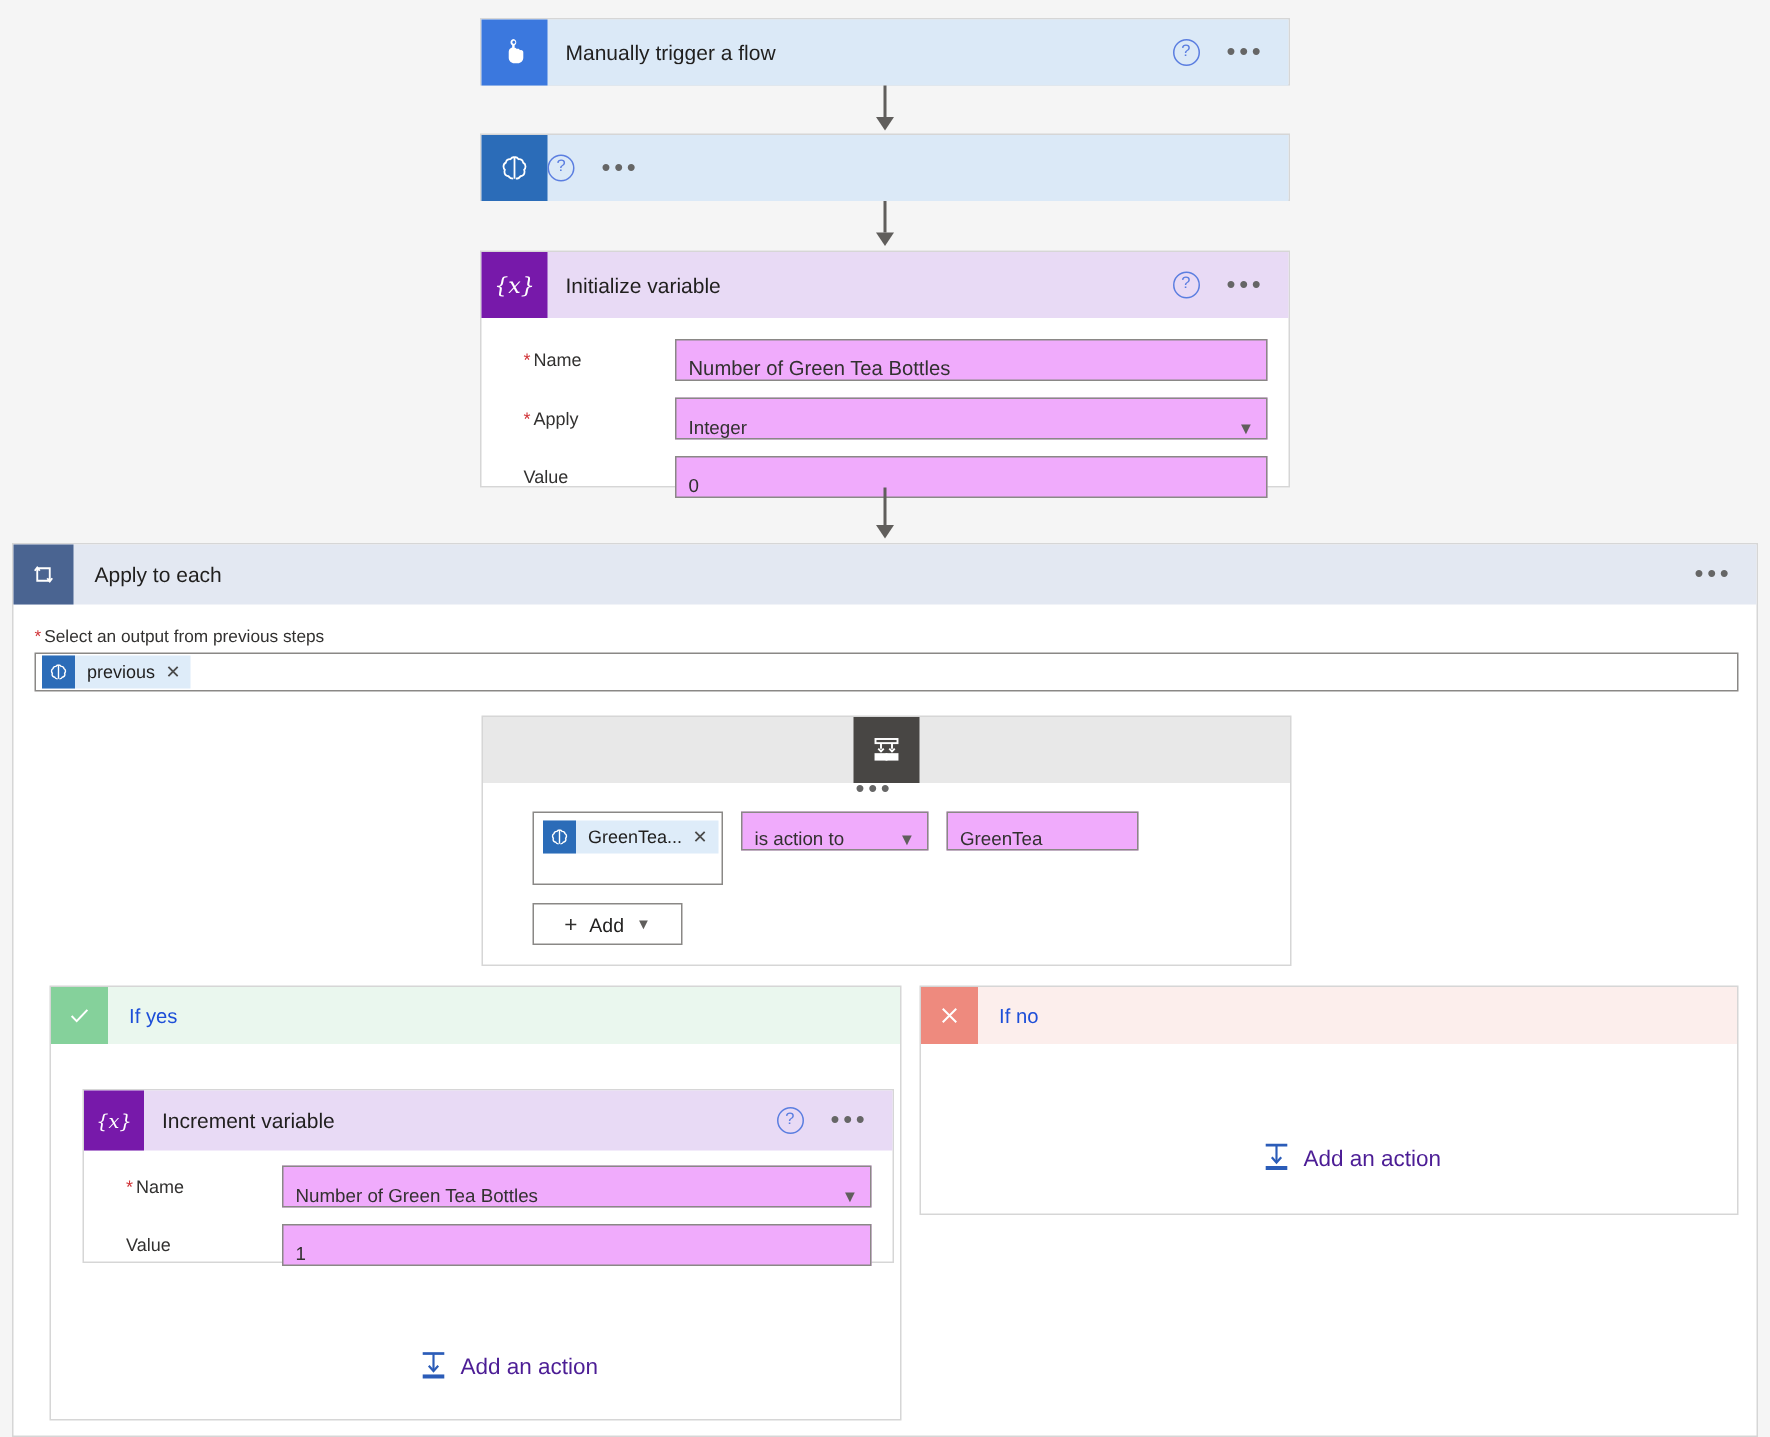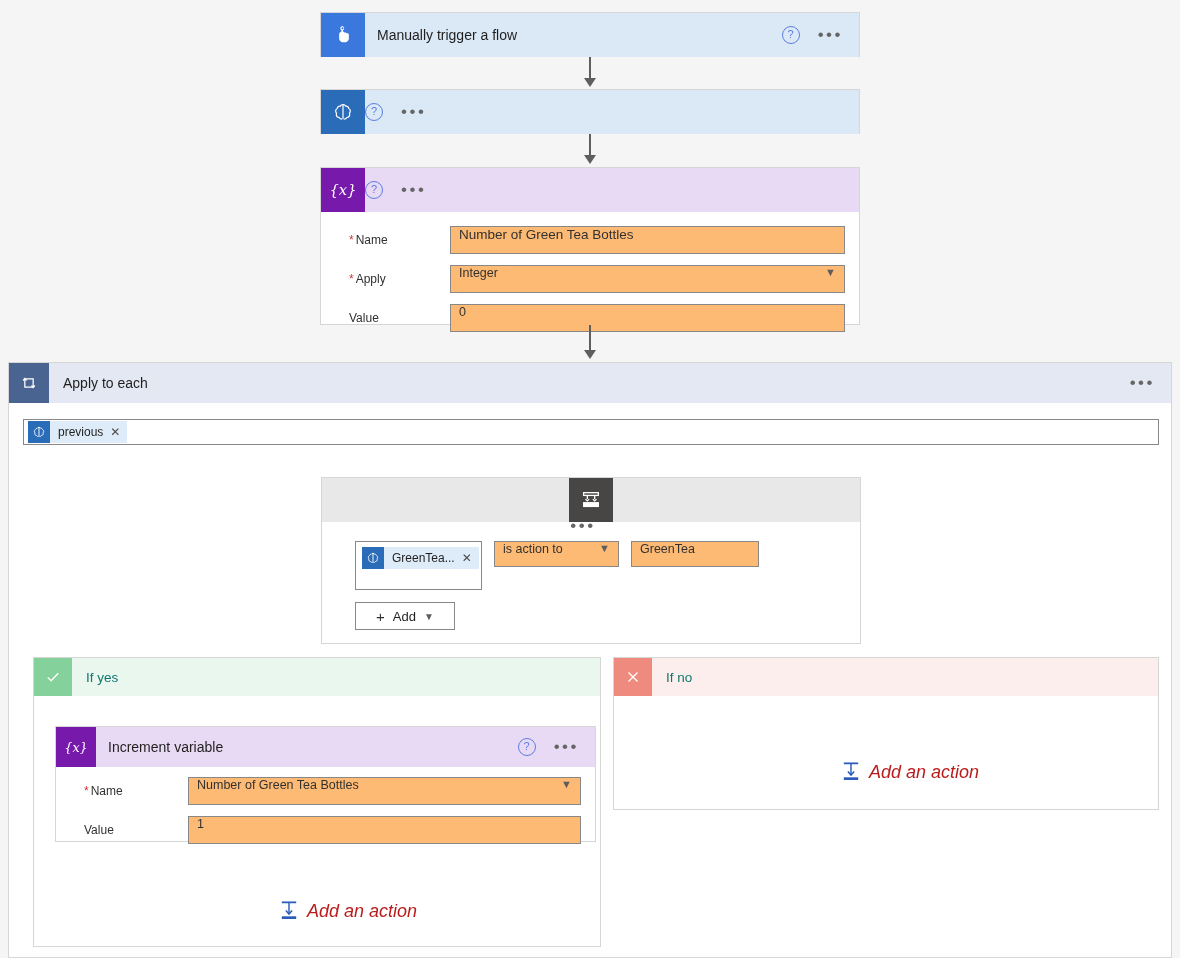--- a/index.html
+++ b/index.html
@@ -98,23 +98,23 @@
     font-size: 12px;
     color: #323130;
     padding-left: 14px;
     box-sizing: border-box;
   }
   .req { color: #d13438; margin-right: 2px; }
   .finput {
     flex: 1 1 auto;
     height: 28px;
     border: 1px solid #8a8886;
-    background: #fdba74;
-    display: flex;
-    align-items: flex-start;
+    background: #f0abfc;
+    display: flex;
+    align-items: flex-end;
     padding: 0 8px;
     font-size: 12.5px;
     color: #323130;
     box-sizing: border-box;
   }
   .finput.big { font-size: 13.5px; }
   .finput .chev {
     margin-left: auto;
     color: #605e5c;
     font-size: 11px;
@@ -217,33 +217,32 @@
   }
   .branch-ic {
     width: 38px; height: 38px;
     flex: 0 0 38px;
     display: flex; align-items: center; justify-content: center;
   }
   .ic-yes { background: #85d19b; }
   .ic-no  { background: #ee8a7e; }
   .head-yes { background: #eaf7ee; }
   .head-no  { background: #fceeec; }
-  .branch-title { padding-left: 14px; font-size: 13.5px; color: #0f766e; }
+  .branch-title { padding-left: 14px; font-size: 13.5px; color: #1d4ed8; }
 
   
   .add-action {
     display: flex;
     align-items: center;
     gap: 9px;
     cursor: pointer;
   }
   .add-action .lbl {
-    color: #b91c1c;
-    font-size: 18px;
-    font-style: italic;
+    color: #4c1d95;
+    font-size: 15px;
   }
 </style>
 </head>
 <body>
 
 <div class="card abs" style="left:320px; top:12px; width:540px; height:45px;">
   <div class="card-head head-blue">
     <div class="card-icon ic-blue">
       <svg width="22" height="22" viewBox="0 0 24 24" fill="#ffffff">
         <path d="M11.5 2.2c-1.3 0-2.4 1.1-2.4 2.4 0 .9.5 1.7 1.2 2.1v1.6l-.9.5c-1 .6-1.6 1.6-1.6 2.8v4.2c0 2.2 1.8 4 4 4h2.6c2.2 0 4-1.8 4-4v-4c0-.9-.7-1.6-1.6-1.6-.3 0-.5.1-.8.2-.2-.6-.8-1.1-1.5-1.1-.3 0-.6.1-.8.2-.2-.5-.7-.9-1.3-1-.1 0-.2 0-.3 0V6.7c.7-.4 1.2-1.2 1.2-2.1 0-1.3-1.1-2.4-2.4-2.4zm0 1.3c.6 0 1.1.5 1.1 1.1s-.5 1.1-1.1 1.1-1.1-.5-1.1-1.1.5-1.1 1.1-1.1z"></path>
@@ -279,20 +278,21 @@
 <div class="abs conn" style="left:589px; top:134px; height:21px;"></div>
 <div class="abs conn-head" style="left:584px; top:155px;"></div>
 
 <div class="card abs" style="left:320px; top:167px; width:540px; height:158px;">
   <div class="card-head head-purple">
     <div class="card-icon ic-purple">
       <svg width="26" height="22" viewBox="0 0 30 22">
         <text x="15" y="17" text-anchor="middle" font-family="DejaVu Serif, serif" font-size="17" font-style="italic" fill="#ffffff">{x}</text>
       </svg>
     </div>
+    <div class="card-title">Initialize variable</div>
     <div class="head-actions">
       <div class="help-icon">?</div>
       <div class="ellipsis">•••</div>
     </div>
   </div>
   <div class="card-body">
 
     <div class="frow">
       <div class="flabel">
         <span class="req">*</span><span>Name</span>
@@ -336,20 +336,23 @@
         <path d="M15 15l2 2.5 2-2.5"></path>
       </svg>
     </div>
     <div class="scope-title">Apply to each</div>
     <div class="head-actions">
       <div class="ellipsis">•••</div>
     </div>
   </div>
 
   <div class="abs" style="left:14px; top:56px; width:1136px;">
+    <div class="field-label-req" style="margin-bottom:4px;">
+      <span class="req">*</span><span>Select an output from previous steps</span>
+    </div>
     <div class="token-box" style="height:26px; align-items:center; padding:0 4px;">
       <span class="chip">
         <span class="chip-ic">
           <svg width="14" height="14" viewBox="0 0 24 24" fill="none" stroke="#ffffff" stroke-width="1.6">
             <path d="M12 4c-1.4 0-2.5.7-3 1.6-1.6-.1-3 1-3.3 2.5-1 .5-1.7 1.6-1.7 2.8 0 .9.4 1.8 1 2.4-.2.4-.3.9-.3 1.4 0 1.7 1.3 3.1 3 3.3.6 1.1 1.8 1.8 3.3 1.8"></path>
             <path d="M12 4c1.4 0 2.5.7 3 1.6 1.6-.1 3 1 3.3 2.5 1 .5 1.7 1.6 1.7 2.8 0 .9-.4 1.8-1 2.4.2.4.3.9.3 1.4 0 1.7-1.3 3.1-3 3.3-.6 1.1-1.8 1.8-3.3 1.8"></path>
             <path d="M12 4v15.8"></path>
           </svg>
         </span>
         <span class="chip-lbl">previous</span>

